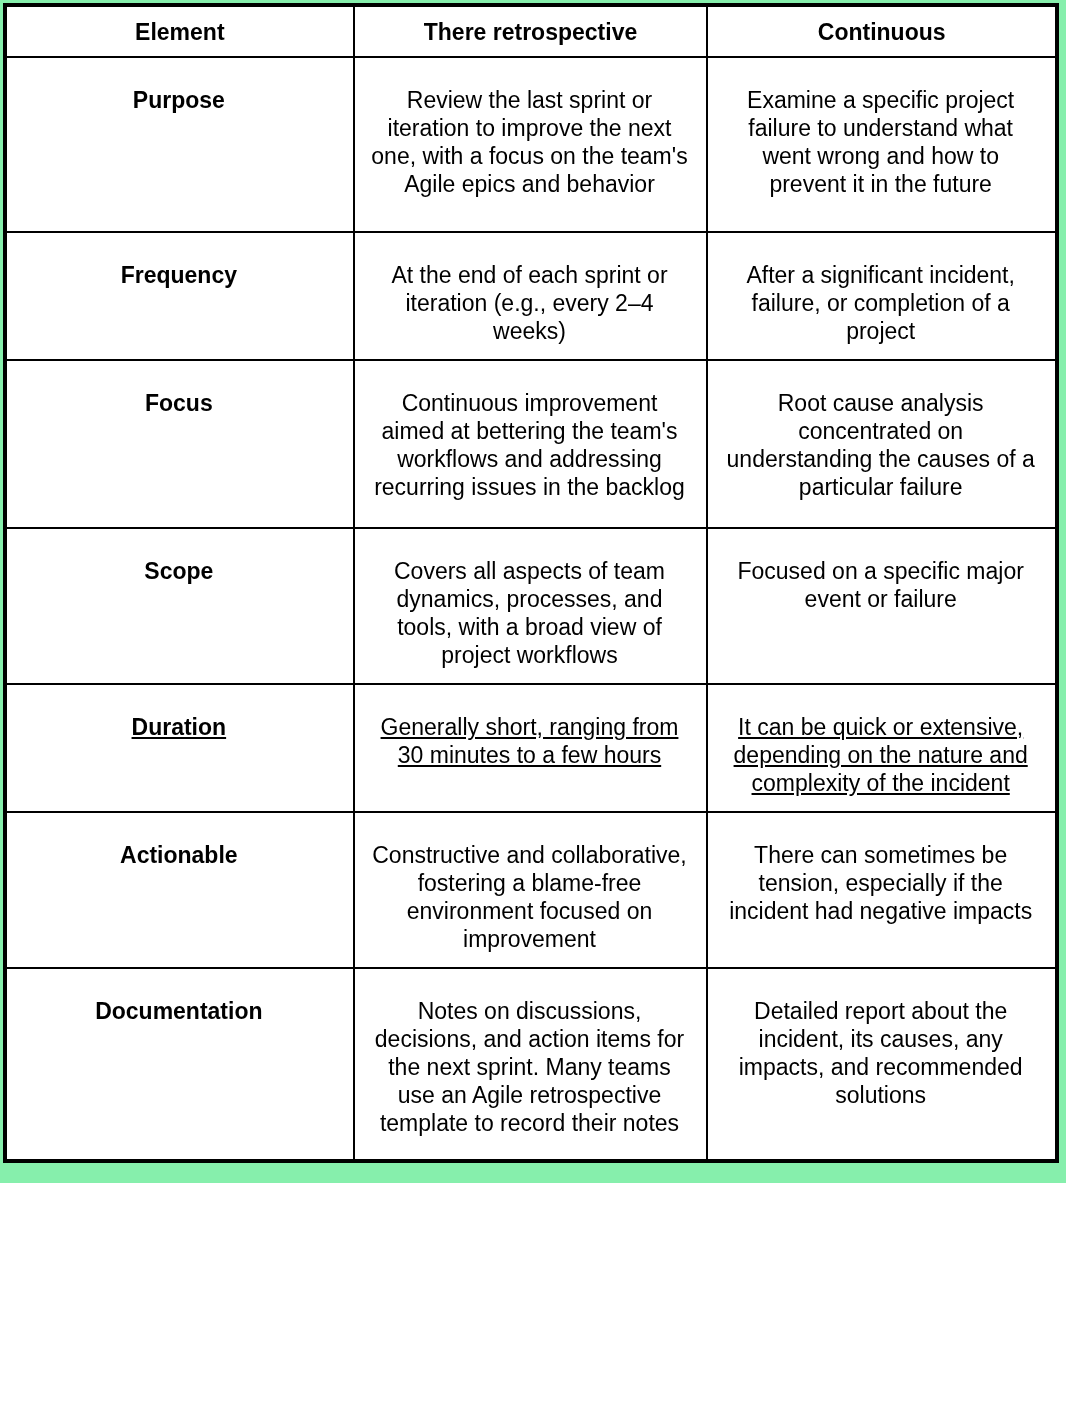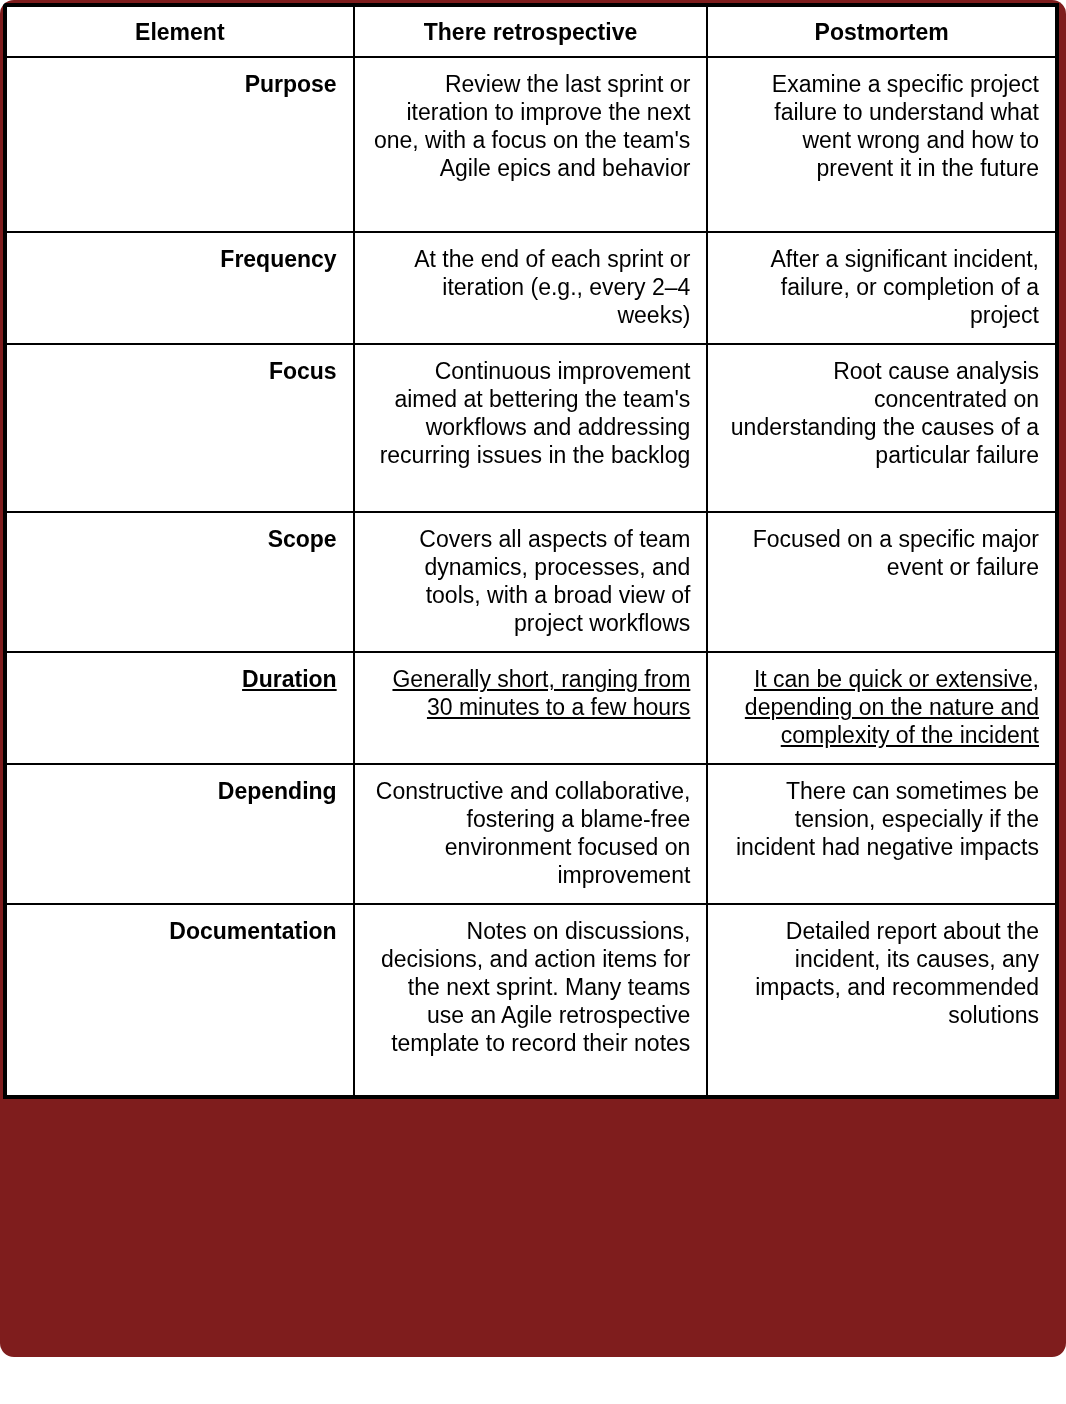--- a/index.html
+++ b/index.html
@@ -2,46 +2,45 @@
 <html><head>
 <meta charset="utf-8">
 <style>
   html, body {
     margin: 0;
     padding: 0;
     background: #ffffff;
   }
   .page {
     width: 1066px;
-    height: 1357px;
+    height: 1183px;
     box-sizing: border-box;
     padding: 3px;
-    background: #7f1d1d;
+    background: #86efac;
     overflow: hidden;
-    border-radius: 14px;
   }
   table.compare {
     border-collapse: collapse;
     table-layout: fixed;
     width: 1056px;
     border: 4px solid #000000;
     font-family: "Liberation Sans", sans-serif;
     font-size: 23px;
     color: #000000;
     background: #ffffff;
   }
   col.c1 { width: 348px; }
   col.c2 { width: 353px; }
   col.c3 { width: 349px; }
   table.compare th,
   table.compare td {
     border: 2px solid #000000;
     vertical-align: top;
-    text-align: right;
-    padding: 12px 16px 14px 14px;
+    text-align: center;
+    padding: 28px 16px 14px 14px;
     line-height: 28px;
     word-wrap: break-word;
     overflow: hidden;
   }
   table.compare thead th {
     text-align: center;
     vertical-align: middle;
     font-weight: bold;
     padding: 10px 8px;
   }
@@ -66,21 +65,21 @@
   <table class="compare">
     <colgroup>
       <col class="c1">
         <col class="c2">
         <col class="c3">
     </colgroup>
     <thead>
       <tr class="hrow">
         <th>Element</th>
         <th>There retrospective</th>
-        <th>Postmortem</th>
+        <th>Continuous</th>
       </tr>
     </thead>
     <tbody>
       <tr class="r0">
         <th>Purpose</th>
         <td>Review the last sprint or iteration to improve the next one, with a focus on the team's Agile epics and behavior</td>
         <td>Examine a specific project failure to understand what went wrong and how to prevent it in the future</td>
       </tr>
       <tr class="r1">
         <th>Frequency</th>
@@ -96,21 +95,21 @@
         <th>Scope</th>
         <td>Covers all aspects of team dynamics, processes, and tools, with a broad view of project workflows</td>
         <td>Focused on a specific major event or failure</td>
       </tr>
       <tr class="r5">
         <th>Duration</th>
         <td>Generally short, ranging from 30 minutes to a few hours</td>
         <td>It can be quick or extensive, depending on the nature and complexity of the incident</td>
       </tr>
       <tr class="r7">
-        <th>Depending</th>
+        <th>Actionable</th>
         <td>Constructive and collaborative, fostering a blame-free environment focused on improvement</td>
         <td>There can sometimes be tension, especially if the incident had negative impacts</td>
       </tr>
       <tr class="r8">
         <th>Documentation</th>
         <td>Notes on discussions, decisions, and action items for the next sprint. Many teams use an Agile retrospective template to record their notes</td>
         <td>Detailed report about the incident, its causes, any impacts, and recommended solutions</td>
       </tr>
     </tbody>
   </table>

